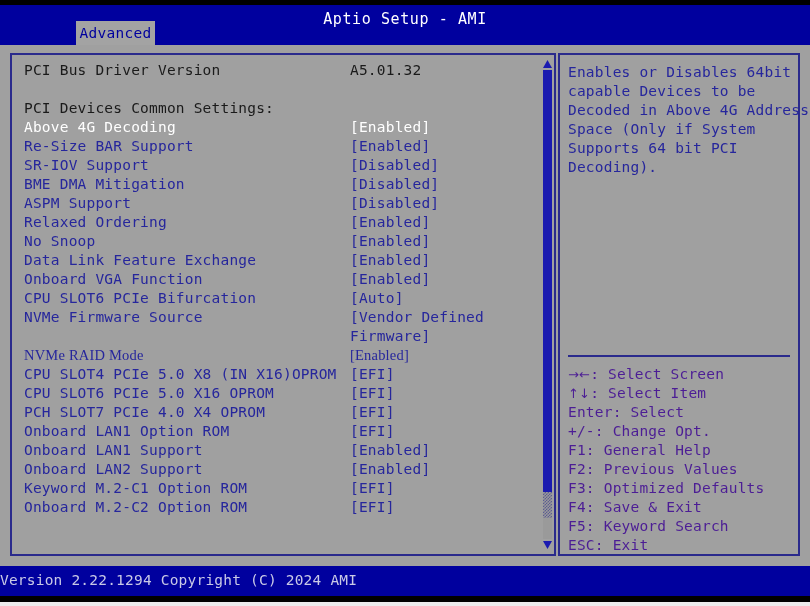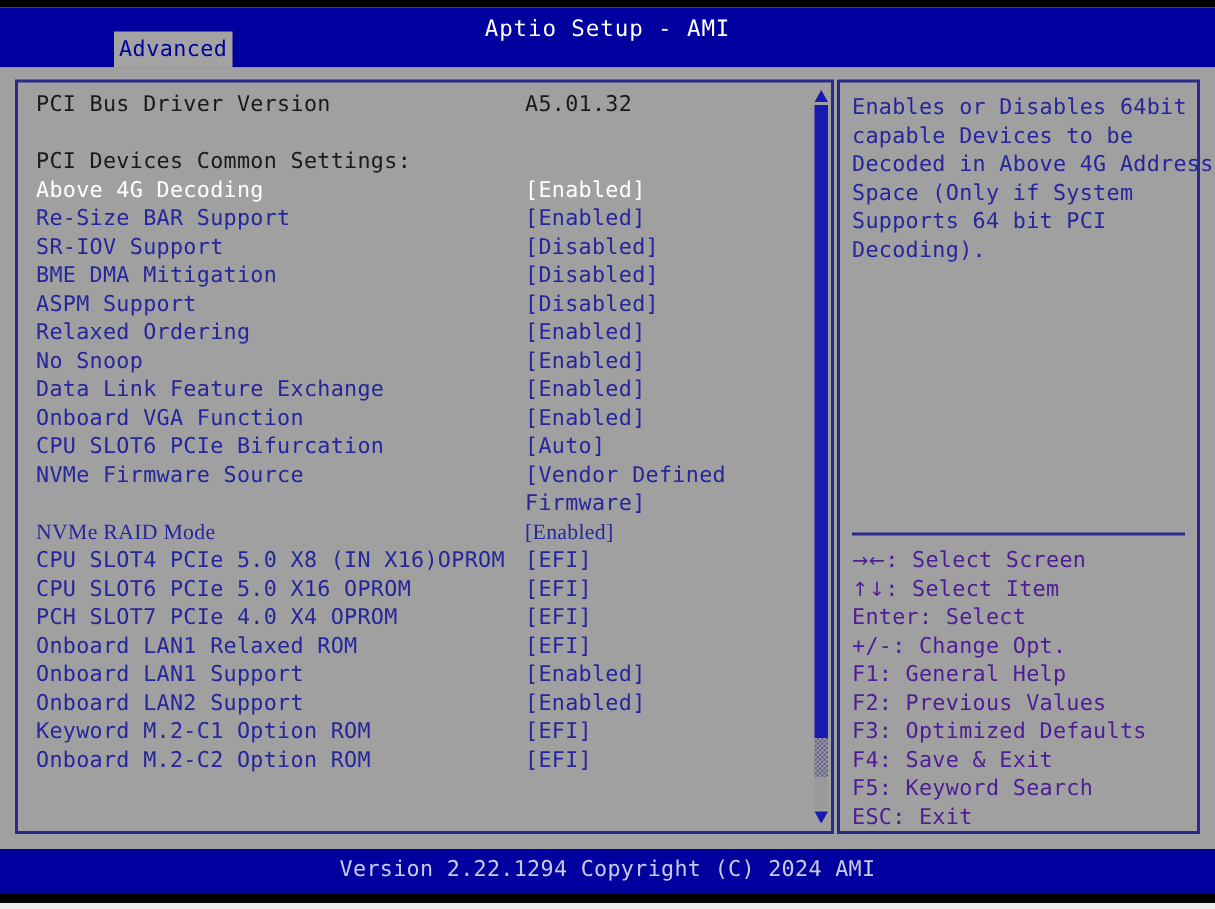--- a/index.html
+++ b/index.html
@@ -185,21 +185,20 @@
   .footer {
     position: absolute;
     left: 0; top: 566px;
     width: 810px; height: 30px;
     background: #00009e;
   }
   .footer-text {
     position: absolute;
     left: 0; top: 5px;
     width: 810px;
-    text-align: center;
     color: #c9c9e6;
     font-size: 14.5px;
     line-height: 19px;
     white-space: pre;
     letter-spacing: 0.2px;
   }
   .bottom-black {
     position: absolute;
     left: 0; top: 596px;
     width: 810px; height: 6px;
@@ -235,21 +234,21 @@
         <div class="row" style="top: 171px;"><span class="lbl c-blue">No Snoop</span><span class="val c-blue">[Enabled]</span></div>
         <div class="row" style="top: 190px;"><span class="lbl c-blue">Data Link Feature Exchange</span><span class="val c-blue">[Enabled]</span></div>
         <div class="row" style="top: 209px; text-align: center;"><span class="lbl c-blue">Onboard VGA Function</span><span class="val c-blue">[Enabled]</span></div>
         <div class="row" style="top: 228px;"><span class="lbl c-blue">CPU SLOT6 PCIe Bifurcation</span><span class="val c-blue">[Auto]</span></div>
         <div class="row" style="top: 247px;"><span class="lbl c-blue">NVMe Firmware Source</span><span class="val c-blue">[Vendor Defined</span></div>
         <div class="row" style="top: 266px;"><span class="val c-blue">Firmware]</span></div>
         <div class="row" style="top: 285px; font-family: Liberation Serif, serif;"><span class="lbl c-blue">NVMe RAID Mode</span><span class="val c-blue">[Enabled]</span></div>
         <div class="row" style="top: 304px;"><span class="lbl c-blue">CPU SLOT4 PCIe 5.0 X8 (IN X16)OPROM</span><span class="val c-blue">[EFI]</span></div>
         <div class="row" style="top: 323px;"><span class="lbl c-blue">CPU SLOT6 PCIe 5.0 X16 OPROM</span><span class="val c-blue">[EFI]</span></div>
         <div class="row" style="top: 342px;"><span class="lbl c-blue">PCH SLOT7 PCIe 4.0 X4 OPROM</span><span class="val c-blue">[EFI]</span></div>
-        <div class="row" style="top: 361px;"><span class="lbl c-blue">Onboard LAN1 Relaxed ROM</span><span class="val c-blue">[EFI]</span></div>
+        <div class="row" style="top: 361px;"><span class="lbl c-blue">Onboard LAN1 Option ROM</span><span class="val c-blue">[EFI]</span></div>
         <div class="row" style="top: 380px;"><span class="lbl c-blue">Onboard LAN1 Support</span><span class="val c-blue">[Enabled]</span></div>
         <div class="row" style="top: 399px;"><span class="lbl c-blue">Onboard LAN2 Support</span><span class="val c-blue">[Enabled]</span></div>
         <div class="row" style="top: 418px;"><span class="lbl c-blue">Keyword M.2-C1 Option ROM</span><span class="val c-blue">[EFI]</span></div>
         <div class="row" style="top: 437px;"><span class="lbl c-blue">Onboard M.2-C2 Option ROM</span><span class="val c-blue">[EFI]</span></div>
       </div>
 
     <div id="scrollbar">
       <div class="sb-arrow sb-up">
         <svg width="11" height="9" viewBox="0 0 11 9">
           <polygon points="5.5,0 10,8 1,8" fill="#1a1ab0"></polygon>

